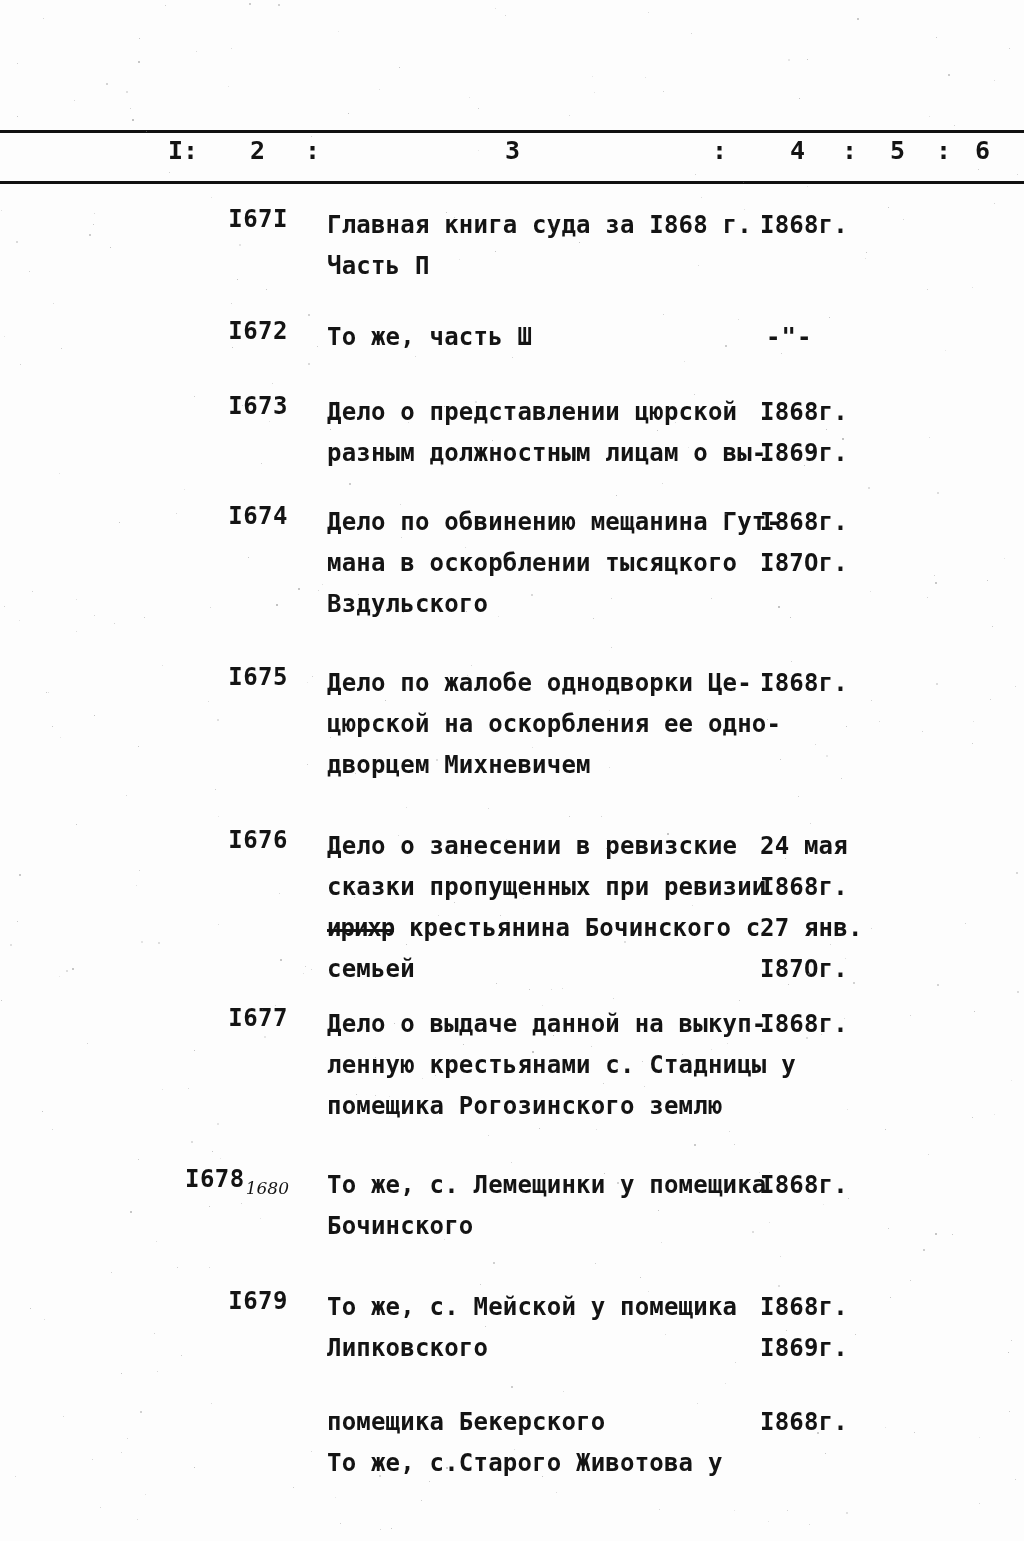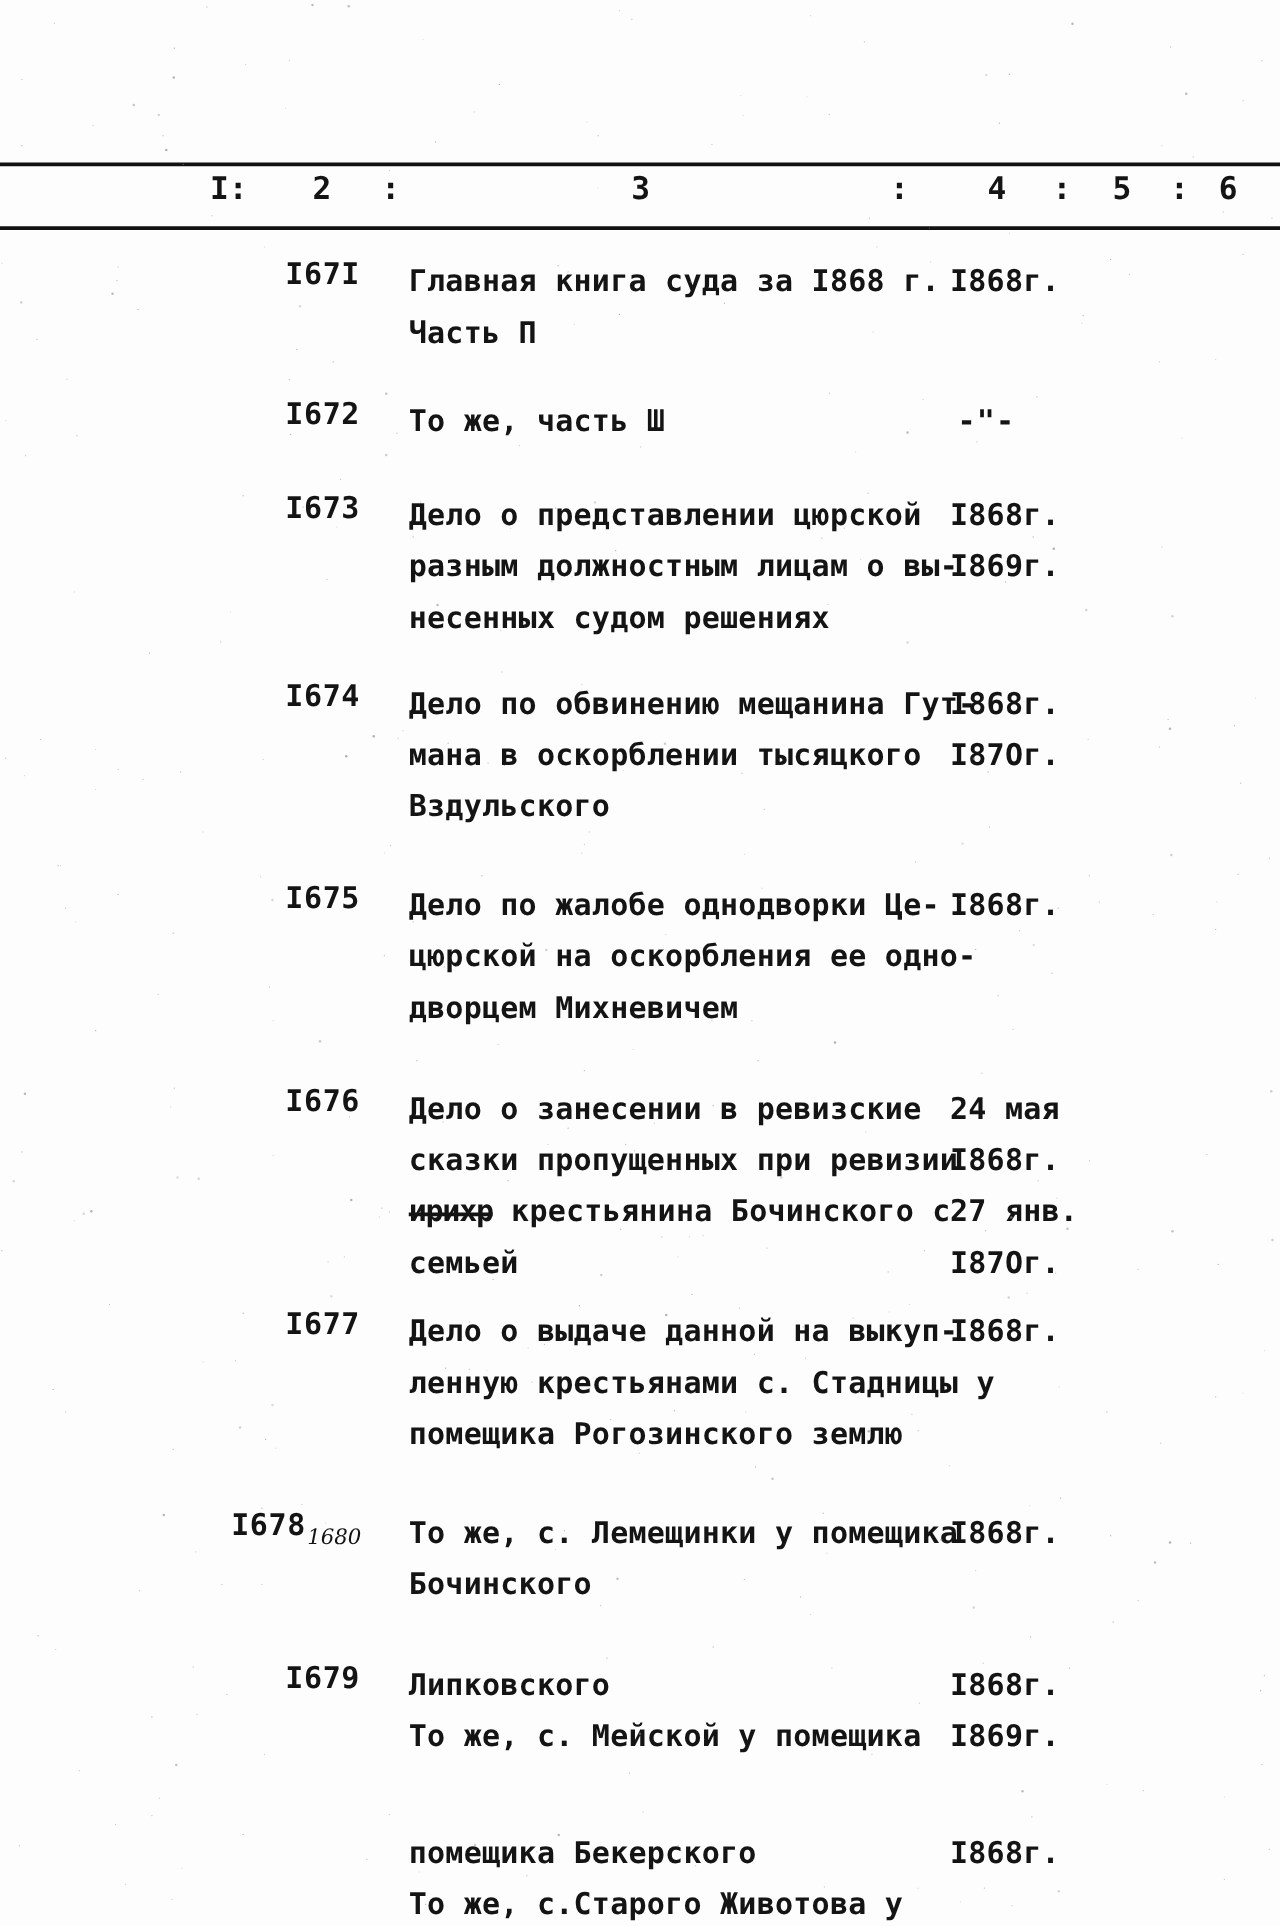--- a/index.html
+++ b/index.html
@@ -624,21 +624,20 @@
         <div class="entry-body">
           <span class="ln">То же, часть Ш</span>
         </div>
         <div class="entry-dates ditto"><span class="ln">-"-</span></div>
       </div>
       <div class="entry" style="margin-bottom: 28px;">
         <div class="entry-id">I673</div>
         <div class="entry-body">
           <span class="ln">Дело о представлении цюрской</span>
           <span class="ln">разным должностным лицам о вы-</span>
-          <span class="ln">несенных судом решениях</span>
         </div>
         <div class="entry-dates"><span class="ln">I868г.</span><span class="ln">I869г.</span></div>
       </div>
       <div class="entry" style="margin-bottom: 38px;">
         <div class="entry-id">I674</div>
         <div class="entry-body">
           <span class="ln">Дело по обвинению мещанина Гут-</span>
           <span class="ln">мана в оскорблении тысяцкого</span>
           <span class="ln">Вздульского</span>
         </div>
@@ -673,25 +672,25 @@
         <div class="entry-dates"><span class="ln">I868г.</span></div>
       </div>
       <div class="entry" style="margin-bottom: 40px;">
         <div class="entry-id">I678<span class="handnote">1680</span></div>
         <div class="entry-body">
           <span class="ln">То же, с. Лемещинки у помещика</span>
           <span class="ln">Бочинского</span>
         </div>
         <div class="entry-dates"><span class="ln">I868г.</span></div>
       </div>
-      <div class="entry" style="margin-bottom: 52px;">
+      <div class="entry" style="margin-bottom: 33px;">
         <div class="entry-id">I679</div>
         <div class="entry-body">
+          <span class="ln">То же, с. Мейской у помещика</span>
           <span class="ln">Липковского</span>
-          <span class="ln">То же, с. Мейской у помещика</span>
         </div>
         <div class="entry-dates"><span class="ln">I868г.</span><span class="ln">I869г.</span></div>
       </div>
       <div class="entry" style="margin-bottom: 38px;">
         <div class="entry-body">
           <span class="ln">помещика Бекерского</span>
           <span class="ln">То же, с.Старого Животова у</span>
         </div>
         <div class="entry-dates"><span class="ln">I868г.</span></div>
       </div>

